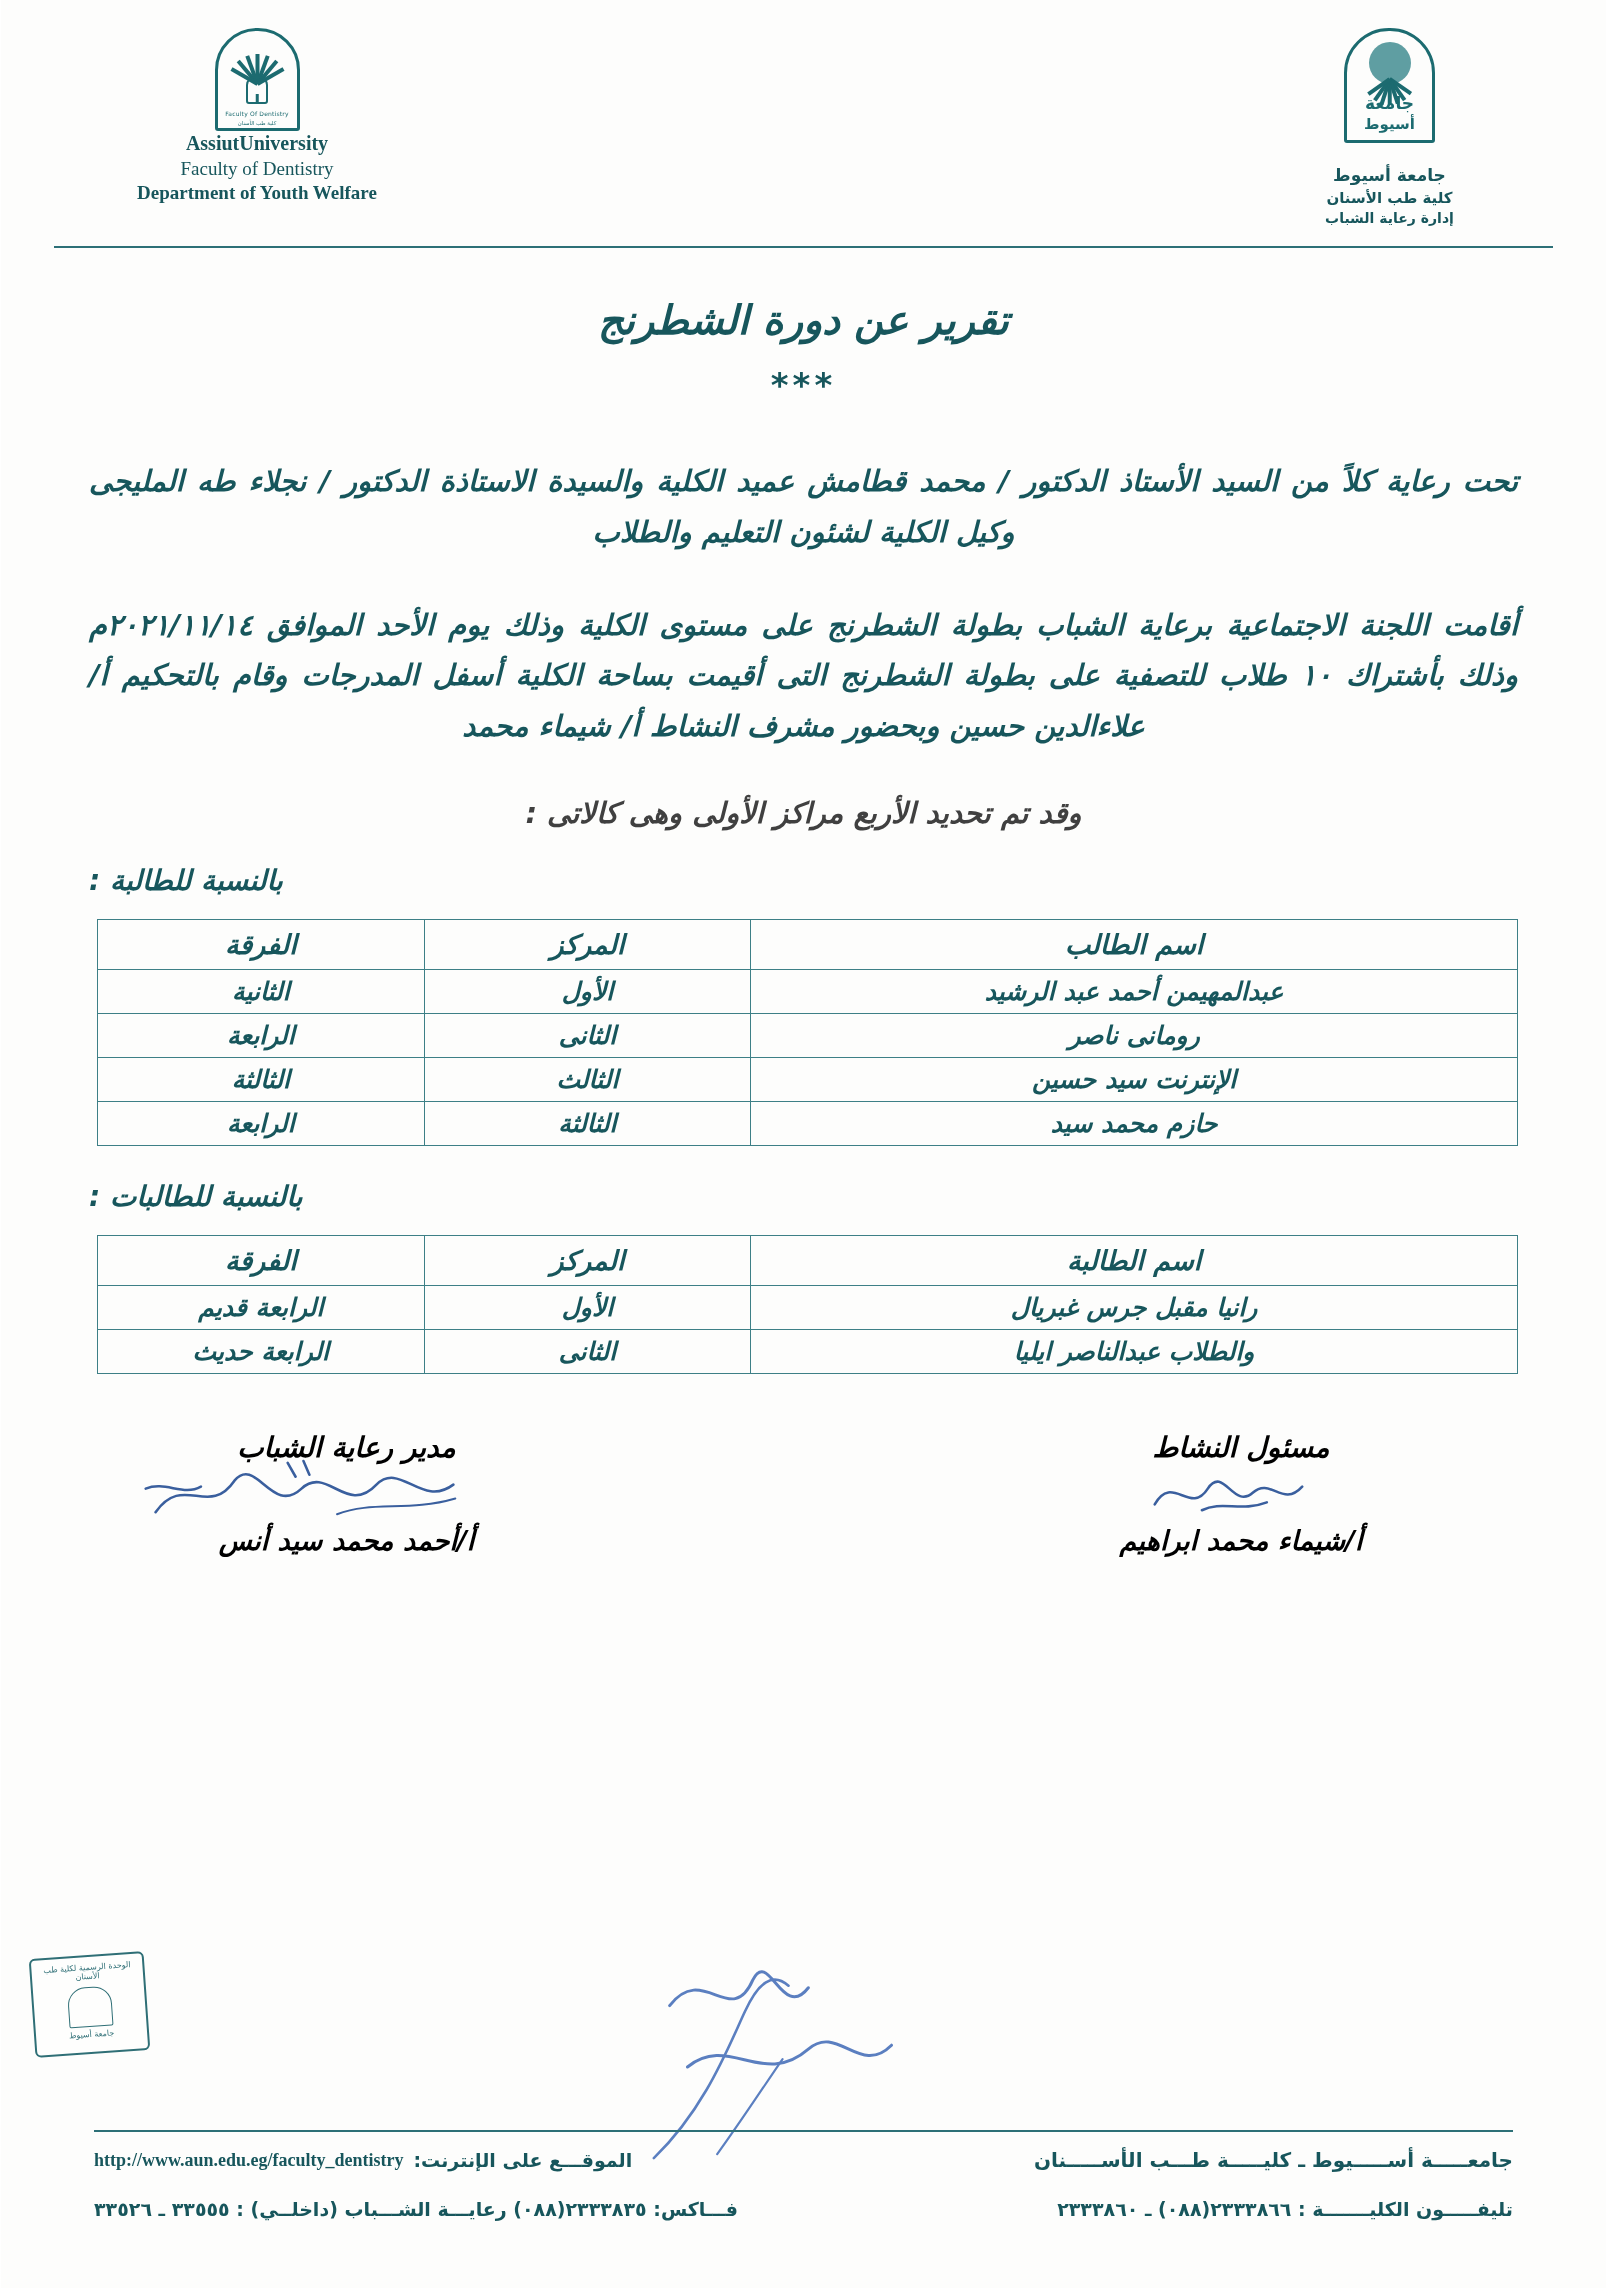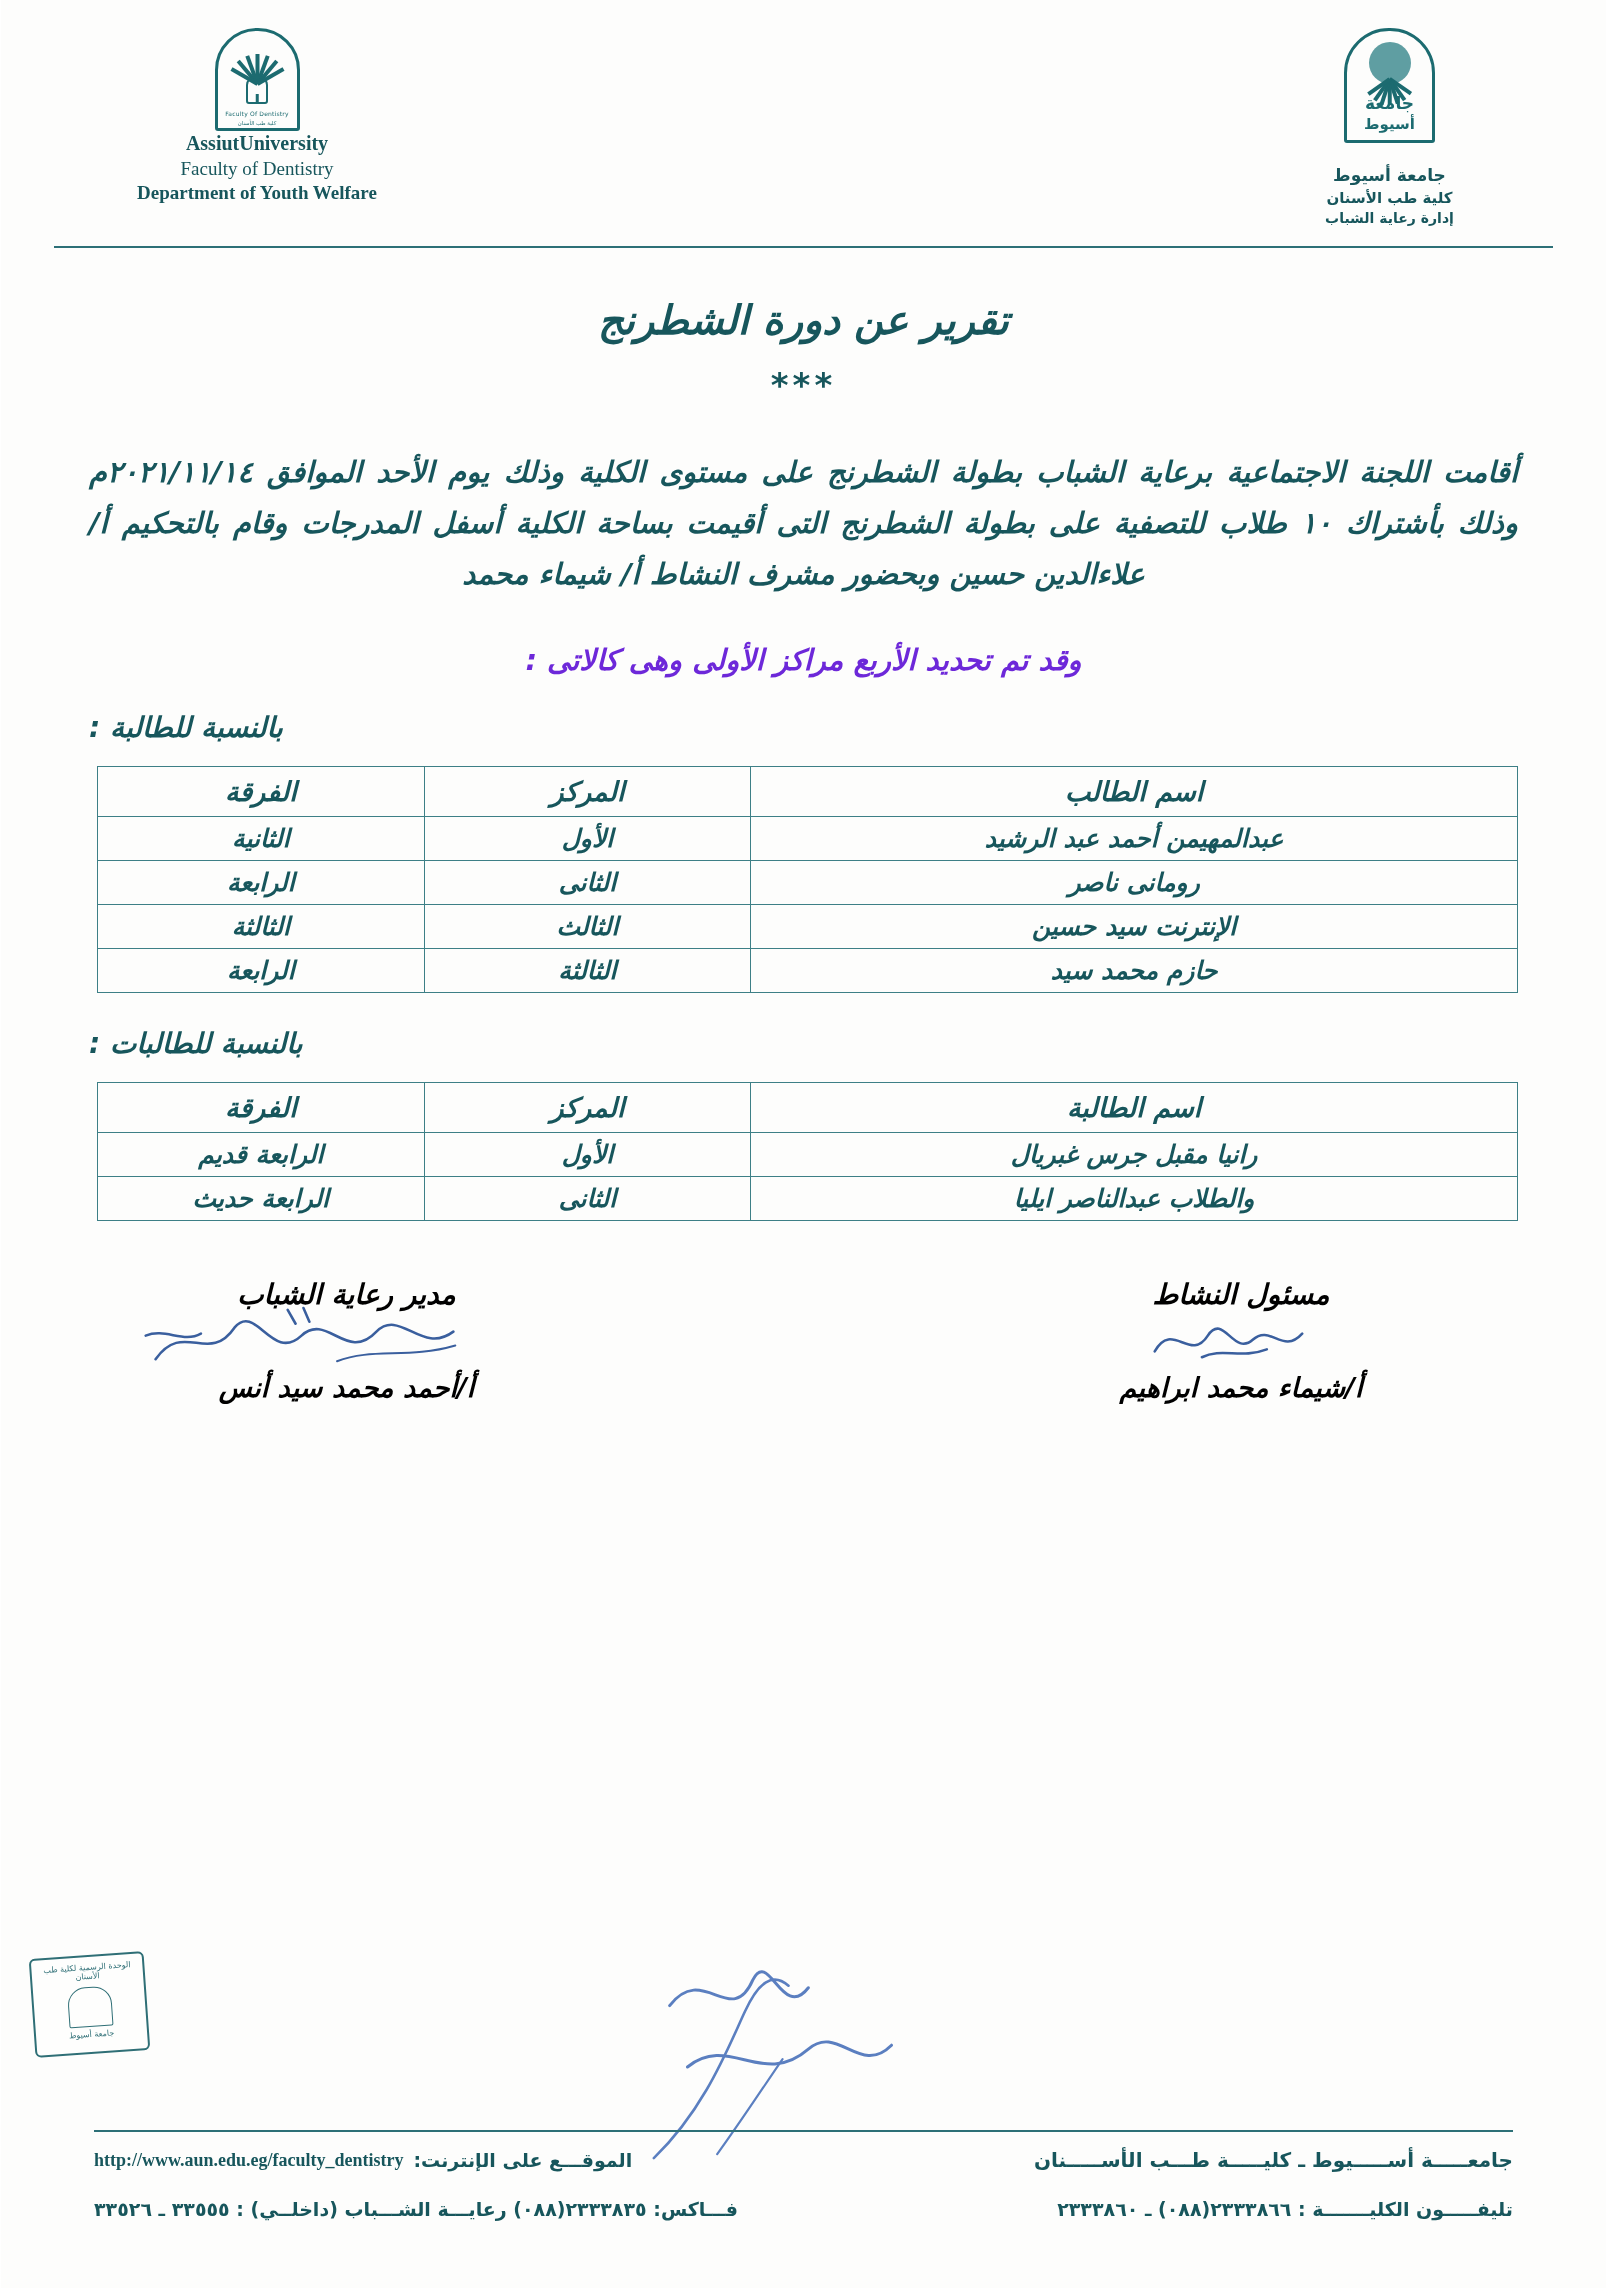--- a/index.html
+++ b/index.html
@@ -100,21 +100,21 @@
   .para {
     margin:30px 89px 0 89px;
     font-size:29px; font-weight:bold; font-style:italic; color:#17565c;
     line-height:1.75; text-align:justify; text-align-last:center; direction:rtl;
   }
   .para.p1 { margin-top:51px; }
   .para.p2 { margin-top:42px; }
 
   .center-line {
     margin:44px 149px 0 149px; text-align:center;
-    font-size:29px; font-weight:bold; font-style:italic; color:#6d28d9; direction:rtl;
+    font-size:29px; font-weight:bold; font-style:italic; color:#404040; direction:rtl;
   }
 
   .sec-label {
     margin:34px 119px 0 89px; text-align:left;
     font-size:28px; font-weight:bold; font-style:italic; color:#17565c; direction:rtl;
   }
 
   
   table.res {
     margin:22px 89px 0 89px;
@@ -226,20 +226,21 @@
     </div>
 
     <div class="header-rule"></div>
   </div>
 
   <div class="body-area">
 
     <div class="doc-title">تقرير عن دورة الشطرنج</div>
     <div class="stars">***</div>
 
+    <div class="para p1">تحت رعاية كلاً من السيد الأستاذ الدكتور / محمد قطامش عميد الكلية والسيدة الاستاذة الدكتور / نجلاء طه المليجى وكيل الكلية لشئون التعليم والطلاب</div>
     <div class="para p2">أقامت اللجنة الاجتماعية برعاية الشباب بطولة الشطرنج على مستوى الكلية وذلك يوم الأحد  الموافق ٢٠٢١/١١/١٤م  وذلك بأشتراك ١٠ طلاب للتصفية على بطولة الشطرنج التى أقيمت بساحة الكلية أسفل المدرجات وقام بالتحكيم أ/ علاءالدين حسين وبحضور مشرف النشاط أ/ شيماء محمد</div>
 
     <div class="center-line">وقد تم تحديد الأربع مراكز الأولى وهى كالاتى :</div>
 
     <div class="sec-label">بالنسبة للطالبة :</div>
 
     <table class="res">
       <colgroup>
           <col class="c-name">
           <col class="c-rank">

